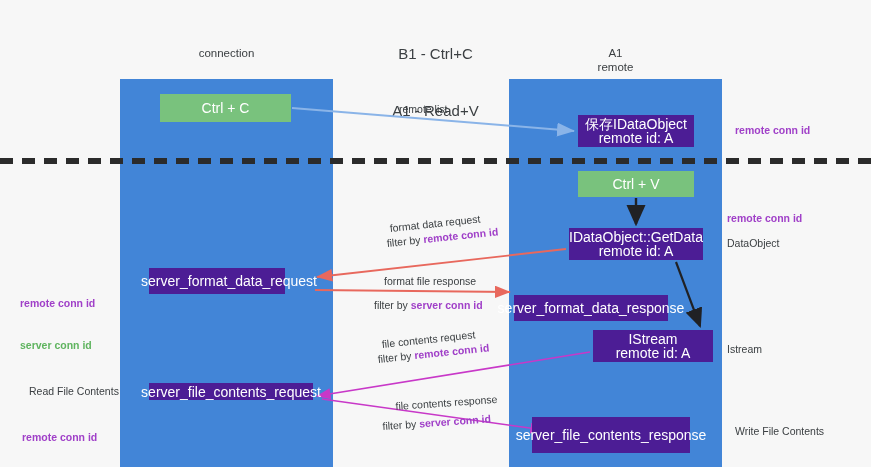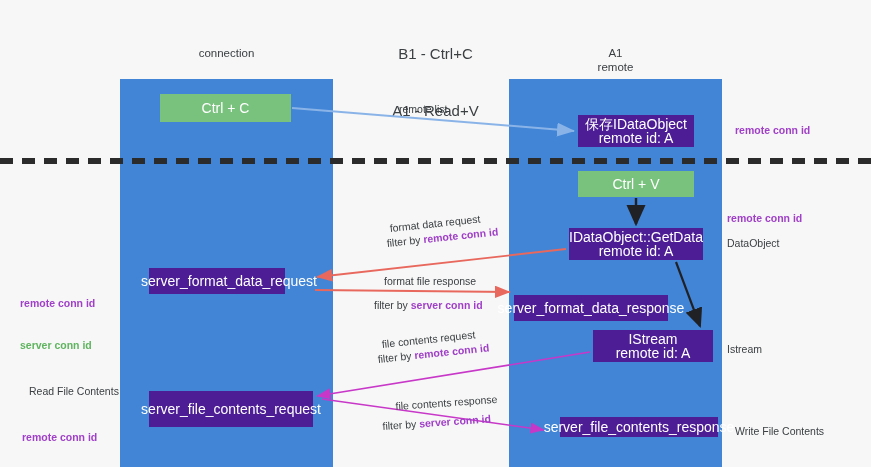--- a/index.html
+++ b/index.html
@@ -45,22 +45,22 @@
   .node.orange{background:#fbb martin;}
   .node.orange{background:#4c1d95;}
 
   #n-ctrlc   {left:160px;top:94px;width:131px;height:28px;}
   #n-save    {left:578px;top:115px;width:116px;height:32px;}
   #n-ctrlv   {left:578px;top:171px;width:116px;height:26px;}
   #n-getdata {left:569px;top:228px;width:134px;height:32px;align-items:center;}
   #n-sfdreq  {left:149px;top:268px;width:136px;height:26px;padding-left:24px;}
   #n-sfdres  {left:514px;top:279px;width:154px;height:26px;margin-top:16px;}
   #n-istream {left:593px;top:330px;width:120px;height:32px;}
-  #n-sfcreq  {left:149px;top:391px;width:164px;height:36px;}
-  #n-sfcres  {left:560px;top:417px;width:158px;height:20px;}
+  #n-sfcreq  {left:149px;top:383px;width:164px;height:17px;}
+  #n-sfcres  {left:532px;top:417px;width:158px;height:36px;}
 
   
   .anno{position:absolute;font-size:10.5px;line-height:14px;white-space:pre;}
   .purple{color:#a040c8;font-weight:bold;}
   .green-t{color:#5fb45f;font-weight:bold;}
   .dark{color:#3c4043;}
 
   #an-remote1{left:735px;top:123px;}
   #an-remote2{left:727px;top:211px;}
   #an-dataobject{left:727px;top:236px;}

